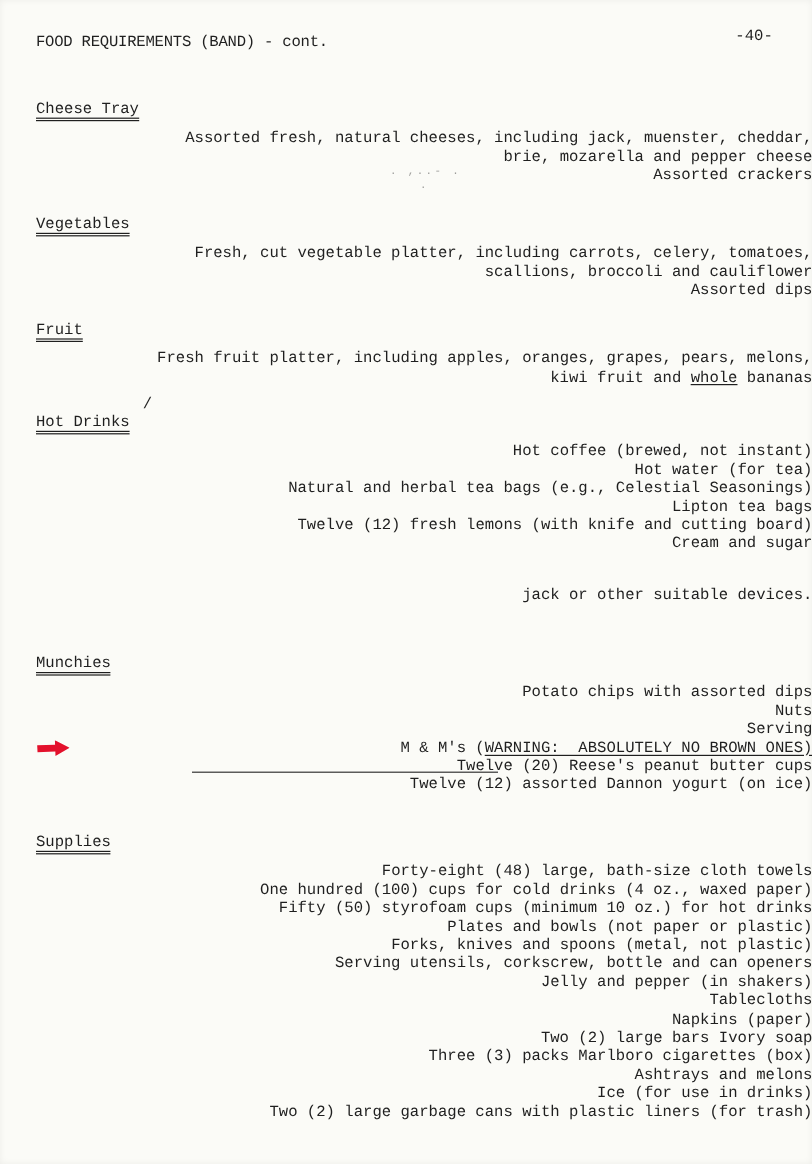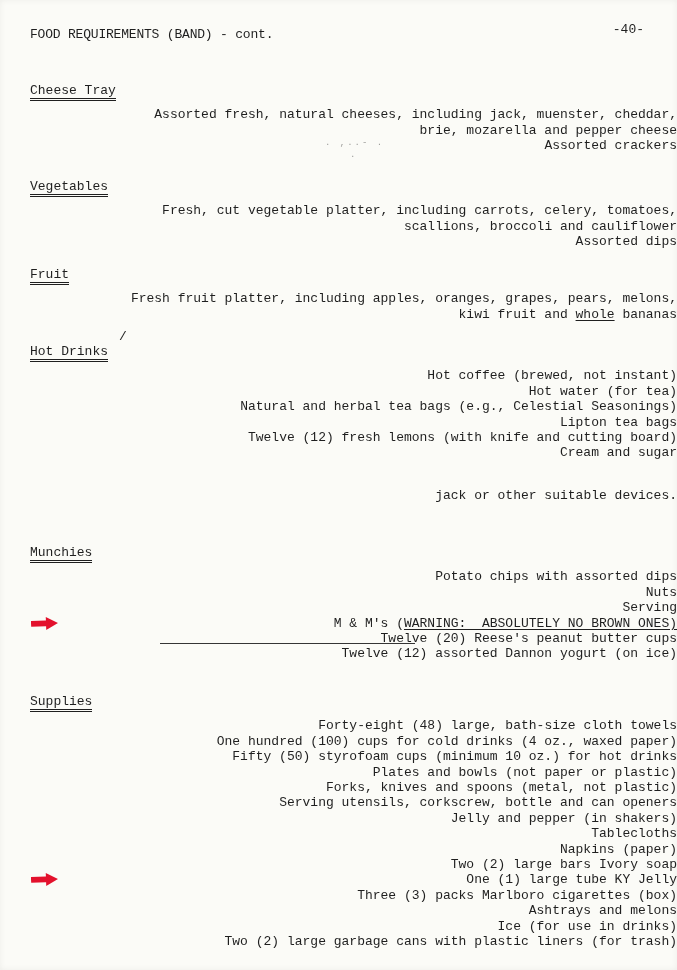--- a/index.html
+++ b/index.html
@@ -103,23 +103,20 @@
         <div class="line indent1"><span>Forty-eight (48) large, bath-size cloth towels</span></div>
         <div class="line indent1"><span>One hundred (100) cups for cold drinks (4 oz., waxed paper)</span></div>
         <div class="line indent1"><span>Fifty (50) styrofoam cups (minimum 10 oz.) for hot drinks</span></div>
         <div class="line indent1"><span>Plates and bowls (not paper or plastic)</span></div>
         <div class="line indent1"><span>Forks, knives and spoons (metal, not plastic)</span></div>
         <div class="line indent1"><span>Serving utensils, corkscrew, bottle and can openers</span></div>
         <div class="line indent1"><span>Jelly and pepper (in shakers)</span></div>
         <div class="line indent1"><span>Tablecloths</span></div>
         <div class="line indent1"><span>Napkins (paper)</span></div>
         <div class="line indent1"><span>Two (2) large bars Ivory soap</span></div>
-        <div class="line indent1"><svg viewBox="0 0 27 13" class="arrow-icon">
-            <path d="M0,3.6 L15,3.6 L15,0 L27,6.5 L15,13 L15,9.4 L0,9.4 Z" fill="#e3112c"></path>
-          </svg><span>One (1) large tube KY Jelly</span></div>
         <div class="line indent1"><span>Three (3) packs Marlboro cigarettes (box)</span></div>
         <div class="line indent1"><span>Ashtrays and melons</span></div>
         <div class="line indent1"><span>Ice (for use in drinks)</span></div>
         <div class="line indent1"><span>Two (2) large garbage cans with plastic liners (for trash)</span></div>
       </div>
     </div>
     <span class="stray" style="left: 119px; top: 329px;">/</span>
     <span class="noise" style="left: 325px; top: 138px;">. ,..- .</span>
     <span class="noise" style="left: 350px; top: 150px;">.</span>
   </div>

